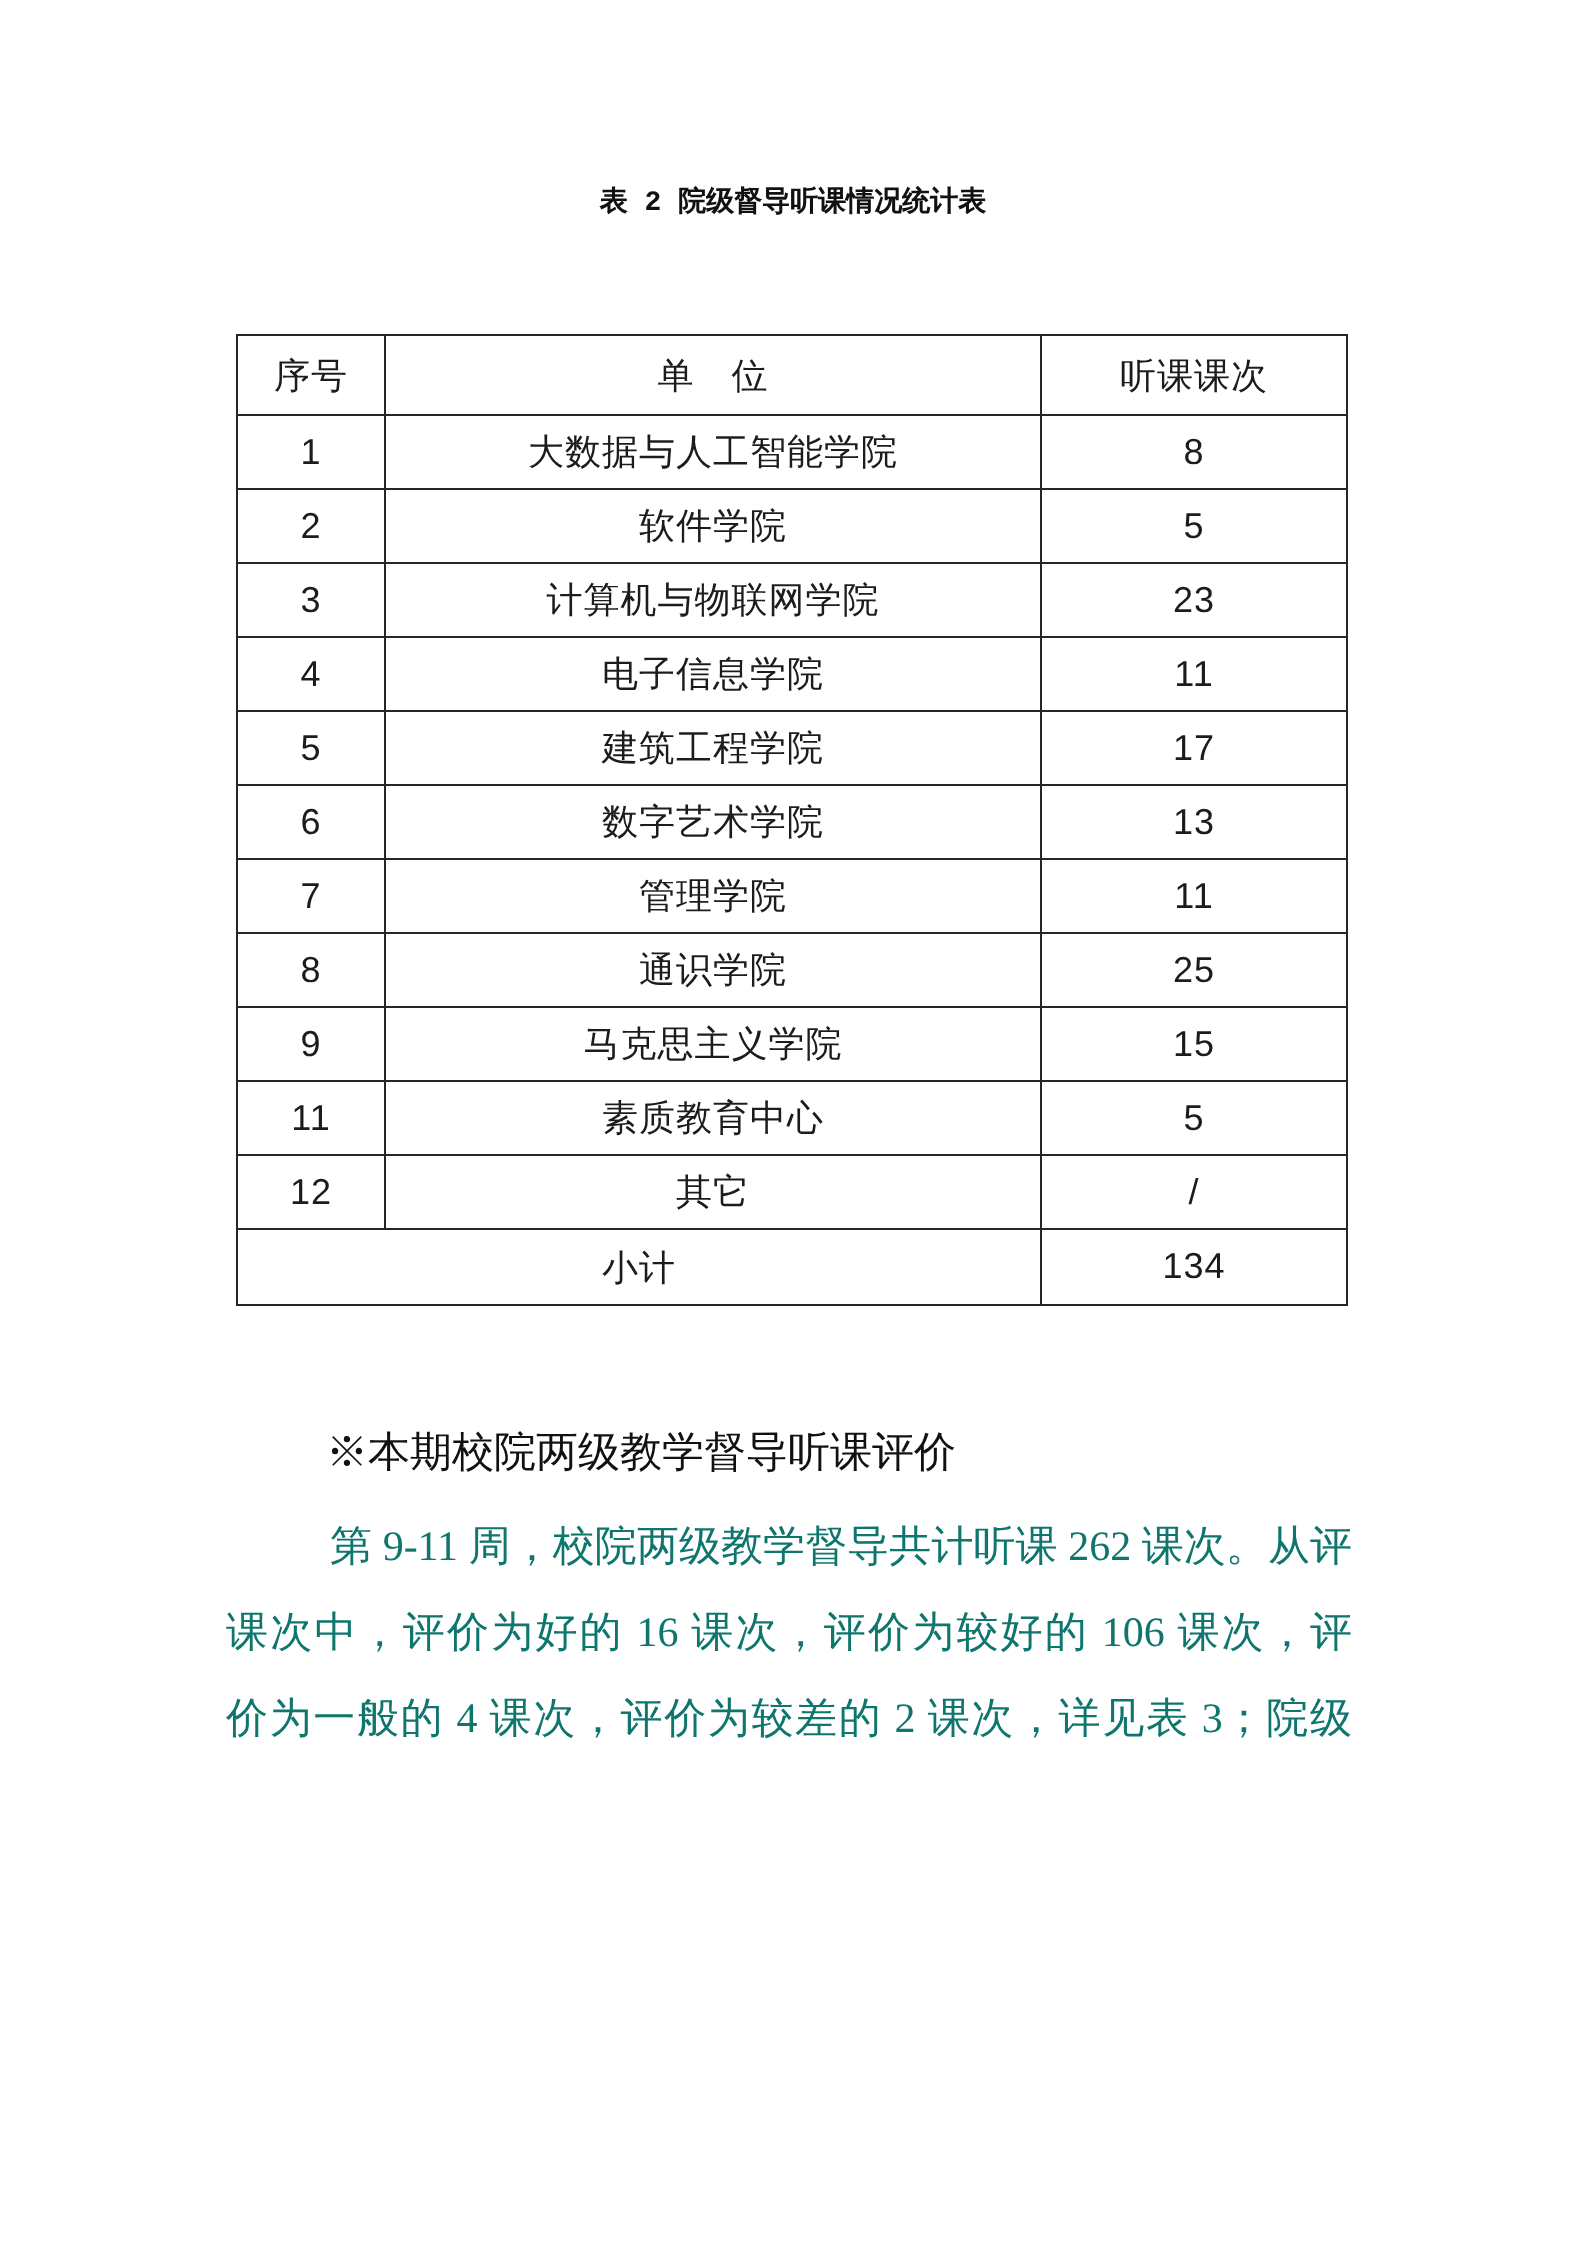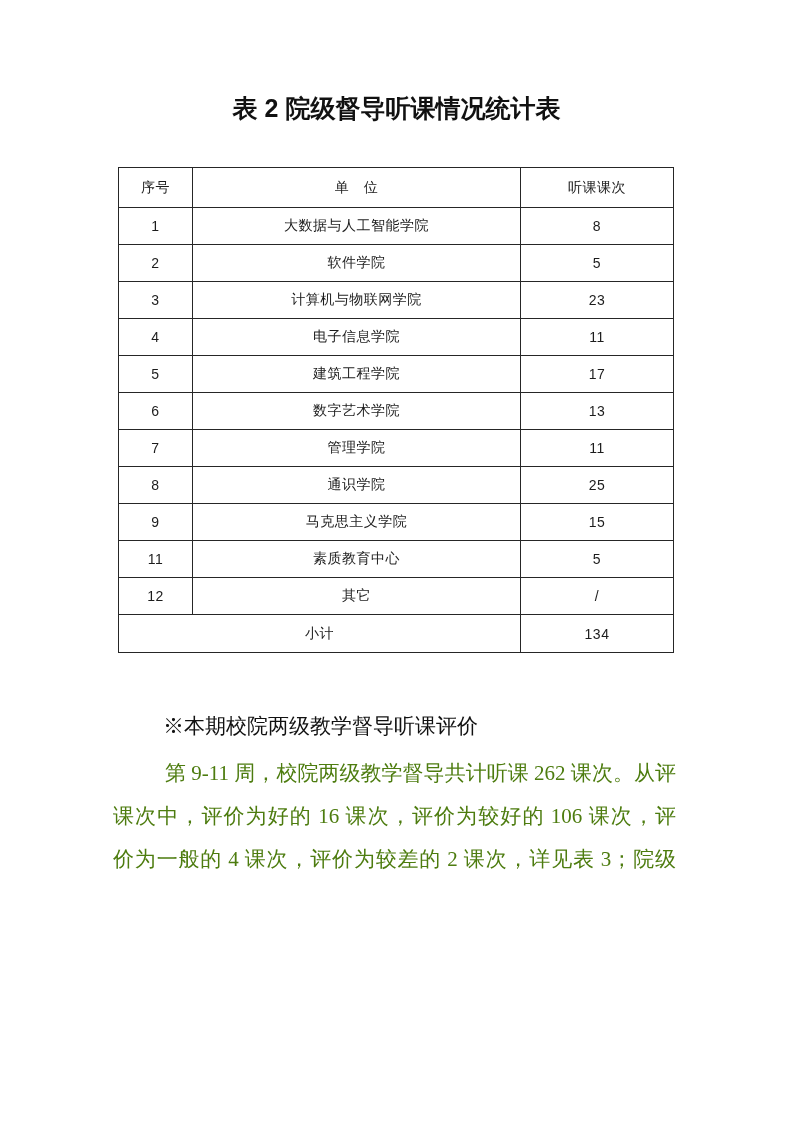--- a/index.html
+++ b/index.html
@@ -15,35 +15,35 @@
     color: #1a1a1a;
     overflow: hidden;
   }
 
   .doc-title {
     position: absolute;
     top: 92px;
     left: 0;
     width: 100%;
     text-align: center;
-    font-size: 25px;
+    font-size: 14px;
     font-weight: bold;
-    font-family: Liberation Sans, sans-serif;
+    font-family: Liberation Mono, monospace;
     color: #111;
   }
 
   table.stats {
     position: absolute;
     left: 118px;
     top: 167px;
     width: 555px;
     border-collapse: collapse;
     table-layout: fixed;
     font-family: "Liberation Sans", "DejaVu Sans", sans-serif;
-    font-size: 14px;
+    font-size: 18px;
     color: #1c1c1c;
   }
   table.stats col.c-no    { width: 74px;  }
   table.stats col.c-unit  { width: 328px; }
   table.stats col.c-count { width: 153px; }
 
   table.stats th,
   table.stats td {
     border: 1.5px solid #262626;
     text-align: center;
@@ -68,21 +68,21 @@
     font-family: "Liberation Serif", "DejaVu Serif", serif;
     white-space: nowrap;
   }
 
   .paragraph {
     position: absolute;
     top: 752px;
     left: 113px;
     width: 563px;
     font-size: 21px;
-    color: #4d7c0f;
+    color: #0f766e;
     font-family: "Liberation Serif", "DejaVu Serif", serif;
   }
   .para-line {
     height: 42.8px;
     line-height: 42.8px;
     white-space: nowrap;
     text-align: justify;
     text-align-last: justify;
     text-justify: inter-character;
     overflow: hidden;

